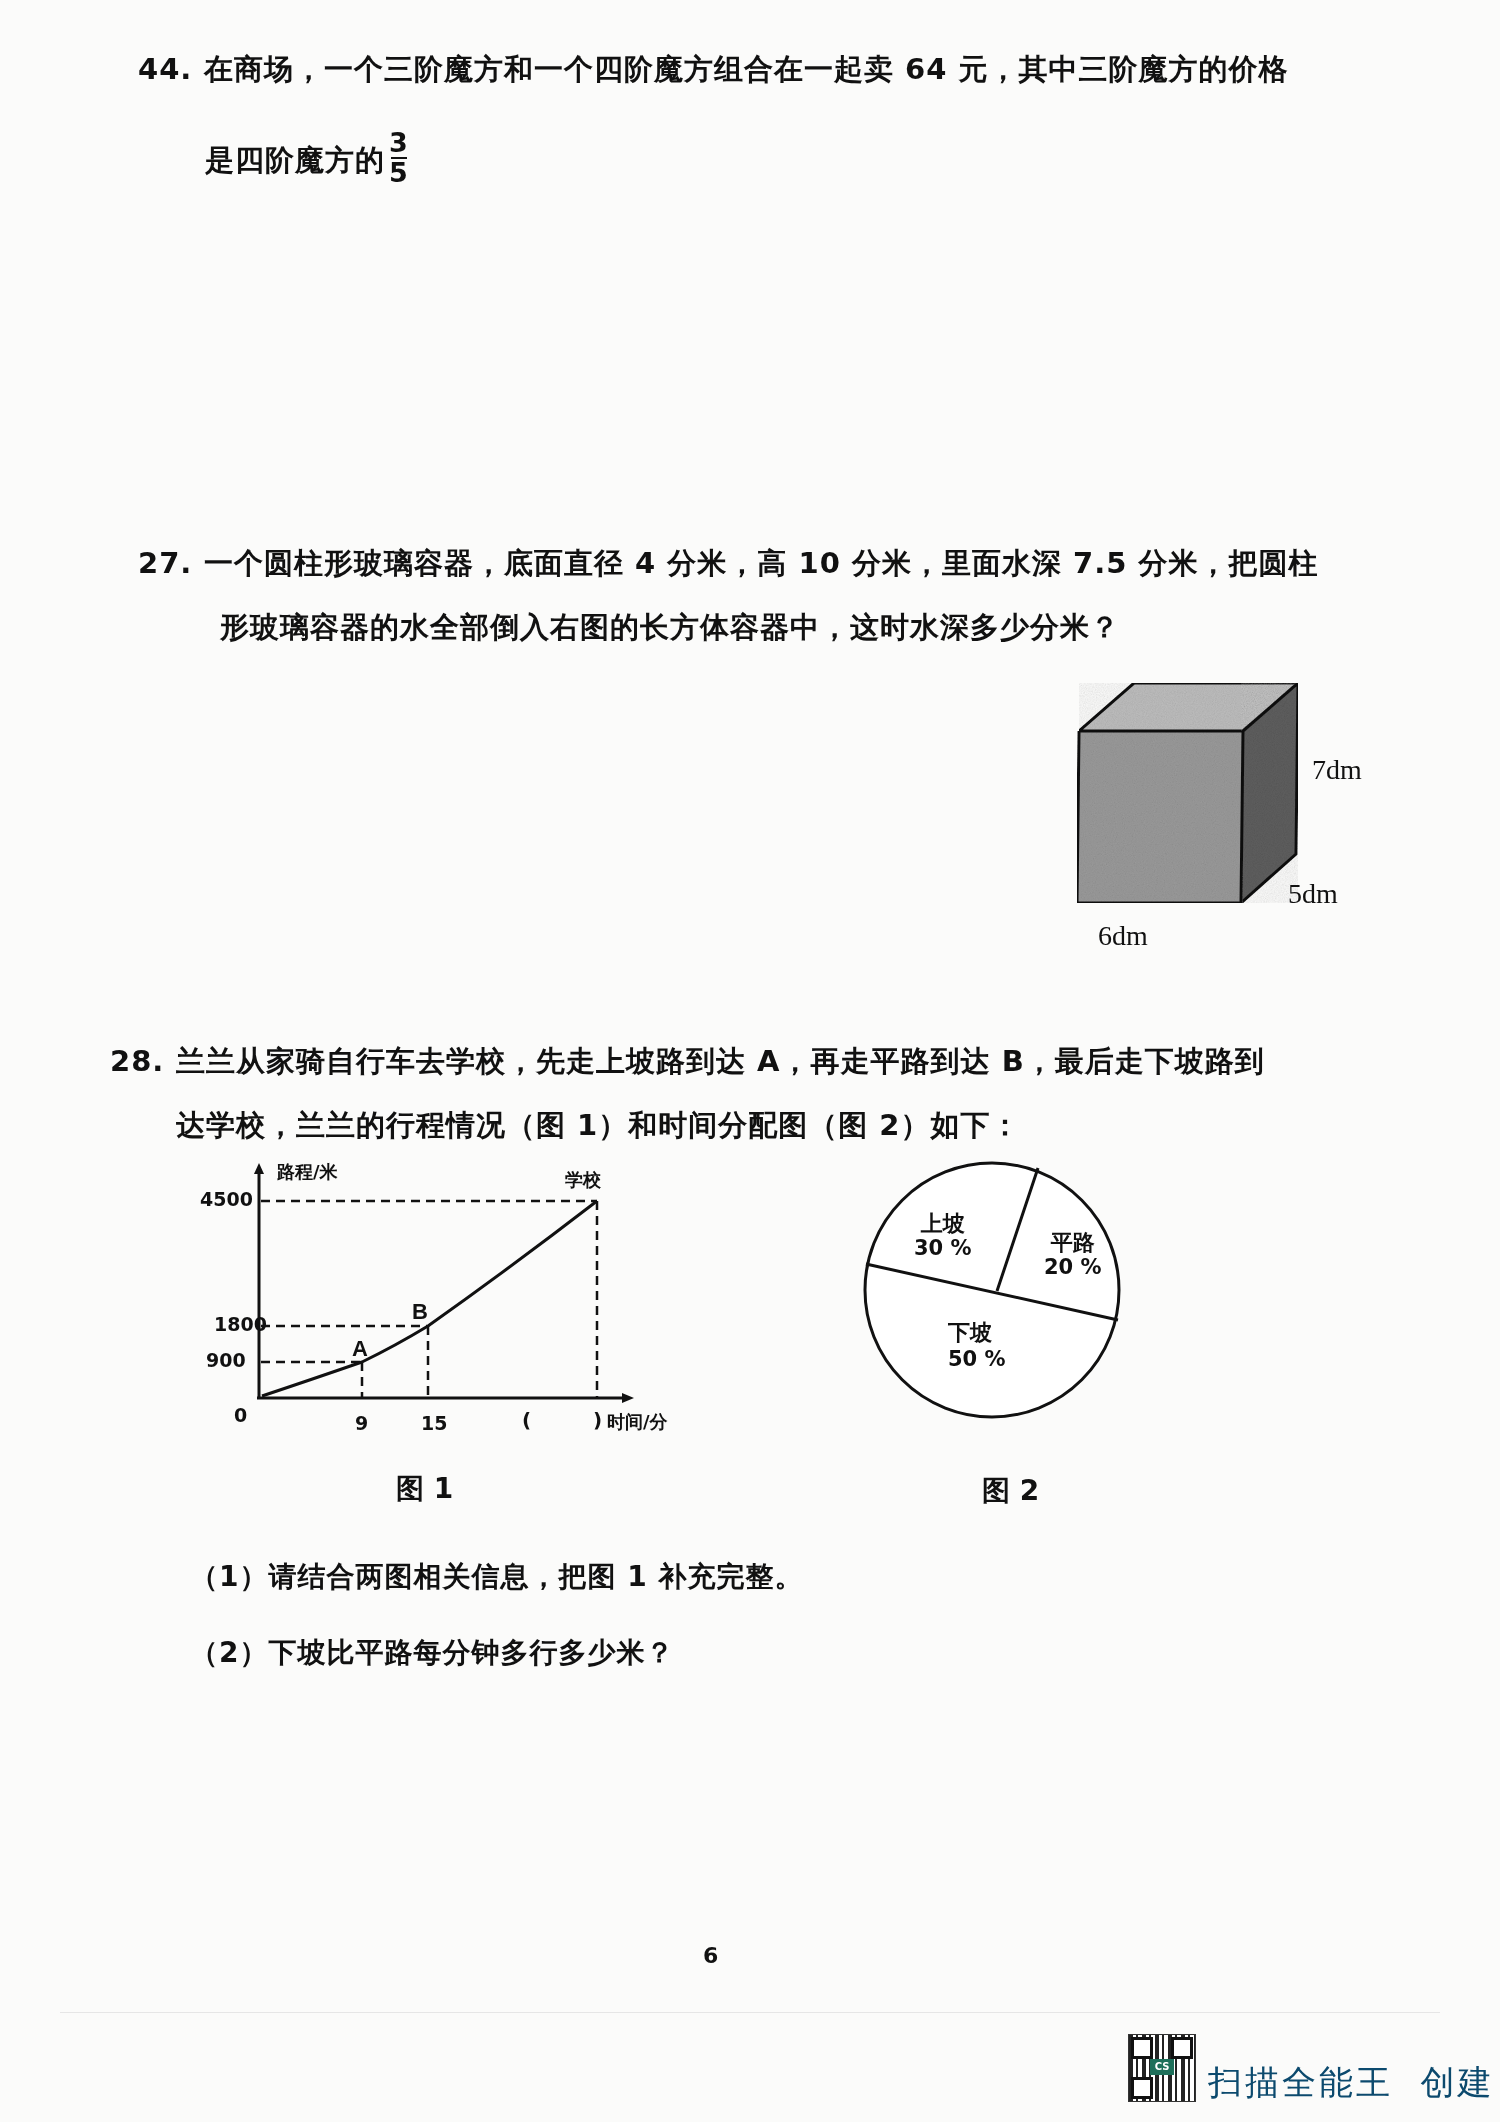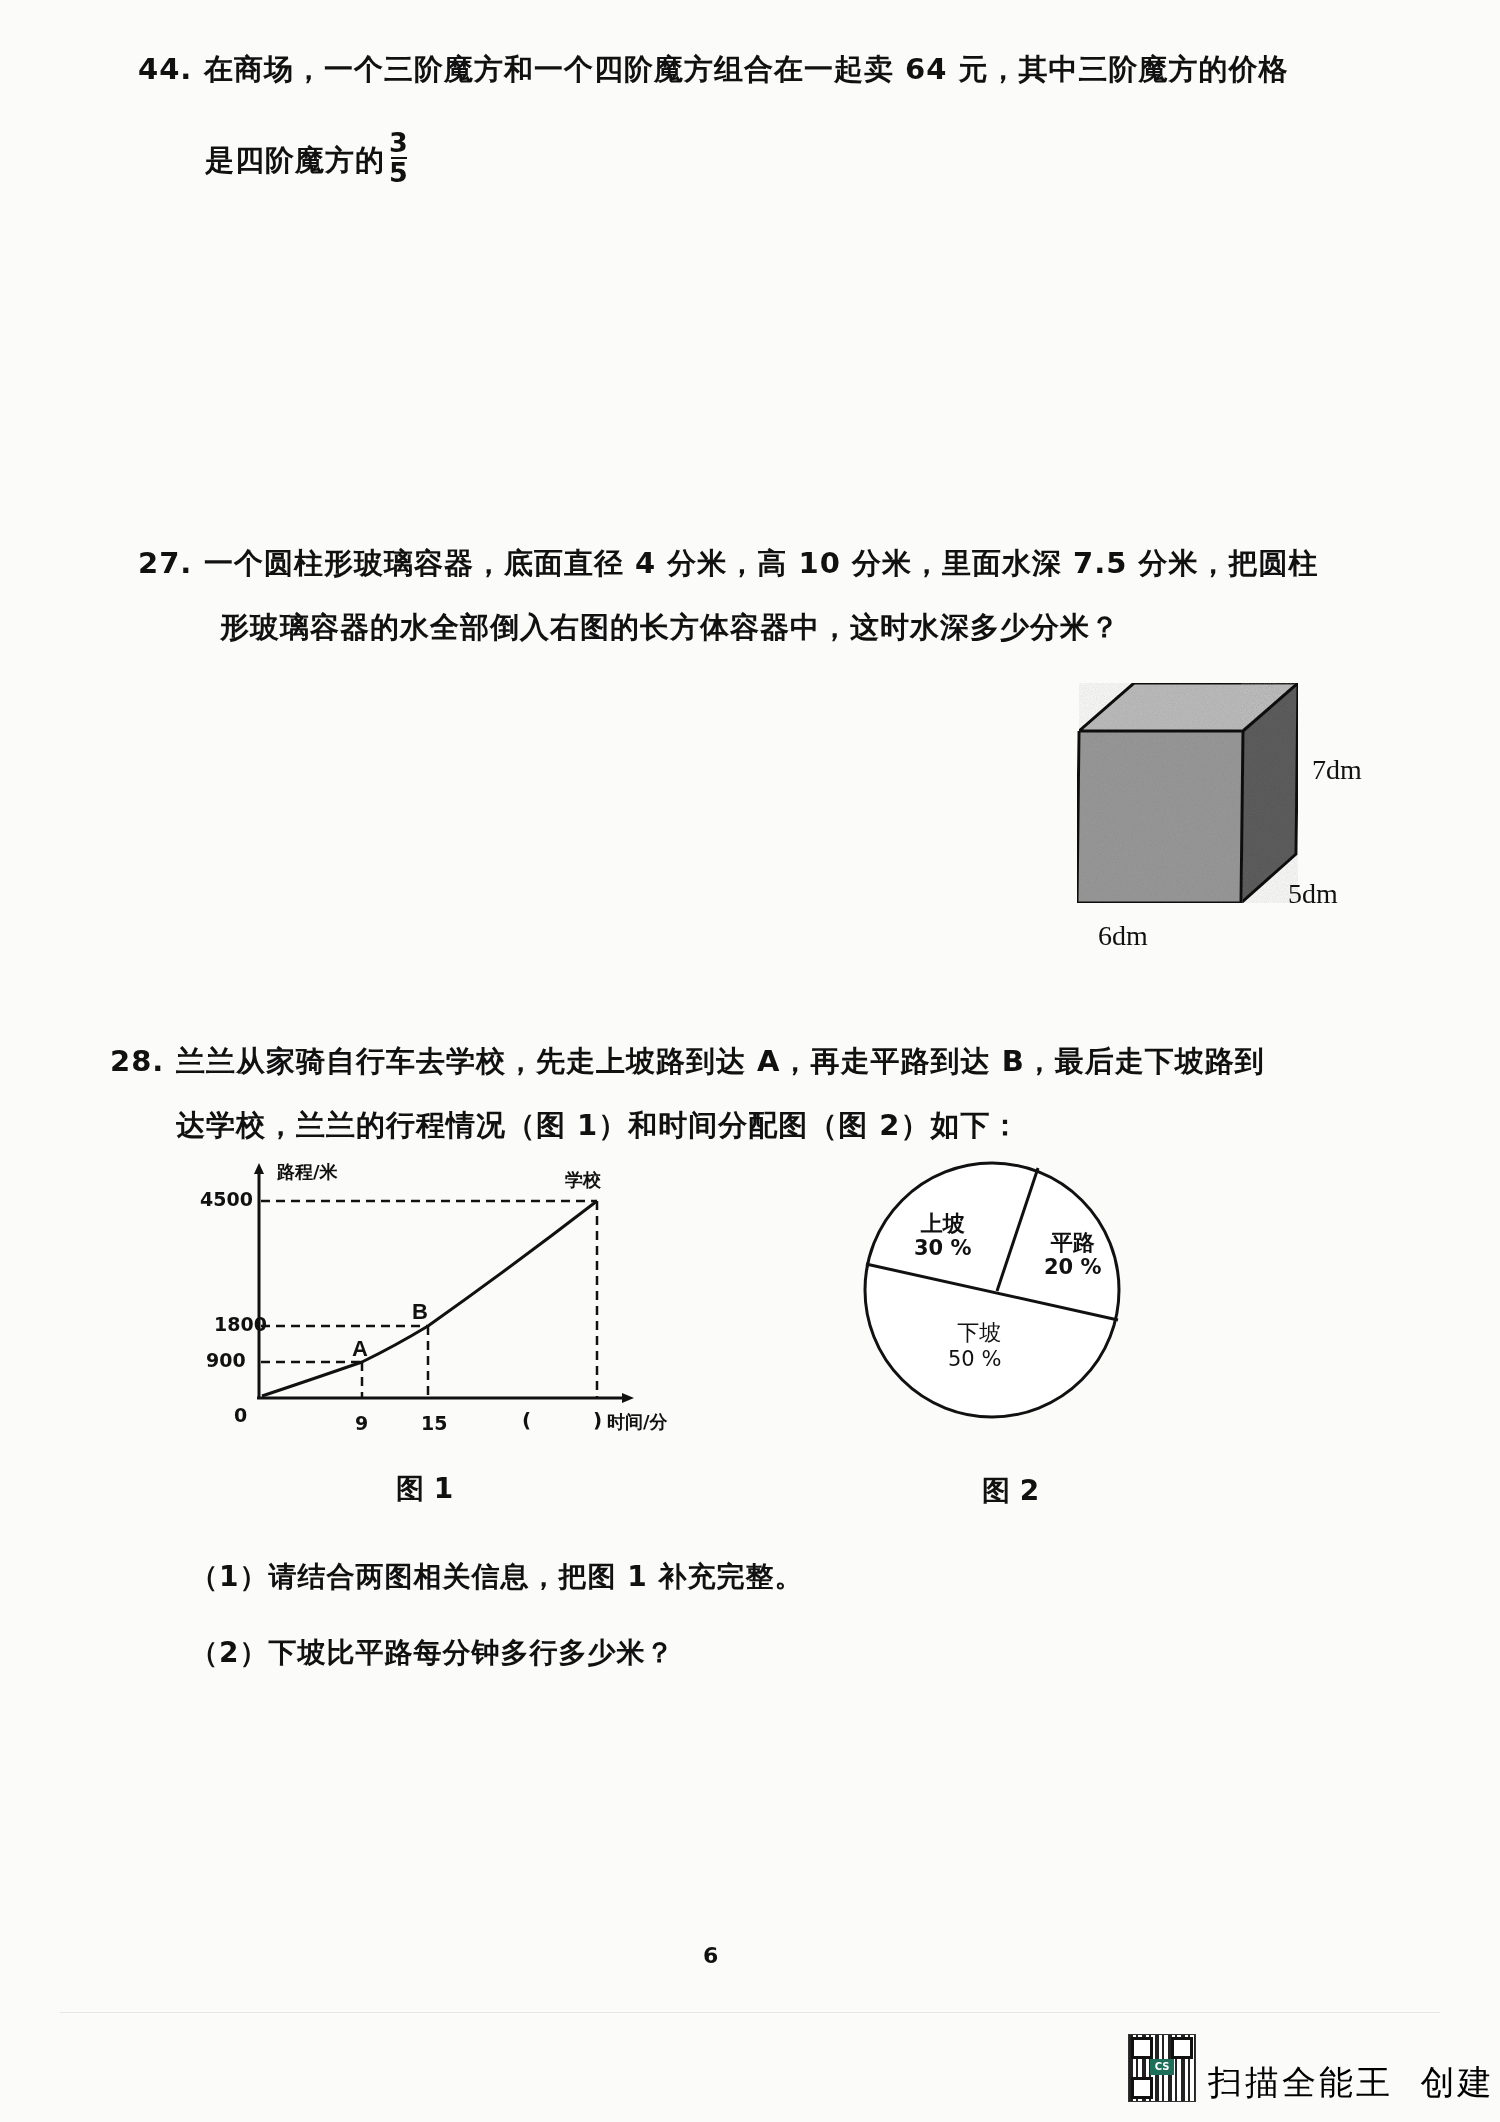--- a/index.html
+++ b/index.html
@@ -17,21 +17,21 @@
   .frac {
     display: inline-flex; flex-direction: column; align-items: center;
     vertical-align: middle; font-size: 27px; line-height: 28px; margin: 0 4px;
     position: relative; top: -4px;
   }
   .frac .bar { width: 16px; border-top: 2px solid #111; }
   .sub-q { font-size: 28px; font-weight: bold; letter-spacing: 1px; }
   .fig-caption { font-size: 28px; font-weight: bold; }
   .page-num { font-size: 22px; font-weight: bold; }
   .footer-line { position: absolute; left: 60px; right: 60px; top: 2012px; border-top: 1px solid #e6e6e6; }
-  .watermark { font-size: 34px; color: #000000; letter-spacing: 3px; font-weight: normal; margin-top: 30px; }
+  .watermark { font-size: 34px; color: #0c4a6e; letter-spacing: 3px; font-weight: normal; margin-top: 30px; }
   svg text { font-family: "Liberation Sans", "DejaVu Sans", sans-serif; }
 </style>
 </head>
 <body>
 
 <div class="abs q-text" style="left:138px; top:50px;">
   <span class="q-num">44.</span><span>在商场，一个三阶魔方和一个四阶魔方组合在一起卖 64 元，其中三阶魔方的价格</span>
 </div>
 <div class="abs q-text" style="left:205px; top:133px;">
   <span>是四阶魔方的</span><span class="frac">
@@ -123,21 +123,21 @@
     <line x1="135" y1="131" x2="176" y2="8" stroke="#111" stroke-width="3"></line>
   </svg>
   <div class="abs" style="left:52px; top:52px; text-align:center; font-weight:bold; line-height:24px;">
     <div style="font-size:22px;">上坡</div>
     <div style="font-size:21px;">30 %</div>
   </div>
   <div class="abs" style="left:182px; top:71px; text-align:center; font-weight:bold; line-height:24px;">
     <div style="font-size:22px;">平路</div>
     <div style="font-size:21px;">20 %</div>
   </div>
-  <div class="abs" style="left:86px; top:160px; text-align:right; font-weight:normal; line-height:26px;">
+  <div class="abs" style="left:86px; top:160px; text-align:left; font-weight:bold; line-height:26px;">
     <div style="font-size:22px;">下坡</div>
     <div style="font-size:21px;">50 %</div>
   </div>
 </div>
 
 <span class="abs fig-caption" style="left:396px; top:1470px;">图 1</span>
 <span class="abs fig-caption" style="left:982px; top:1472px;">图 2</span>
 
 <div class="abs sub-q" style="left:190px; top:1558px;">（1）请结合两图相关信息，把图 1 补充完整。</div>
 <div class="abs sub-q" style="left:190px; top:1634px;">（2）下坡比平路每分钟多行多少米？</div>

